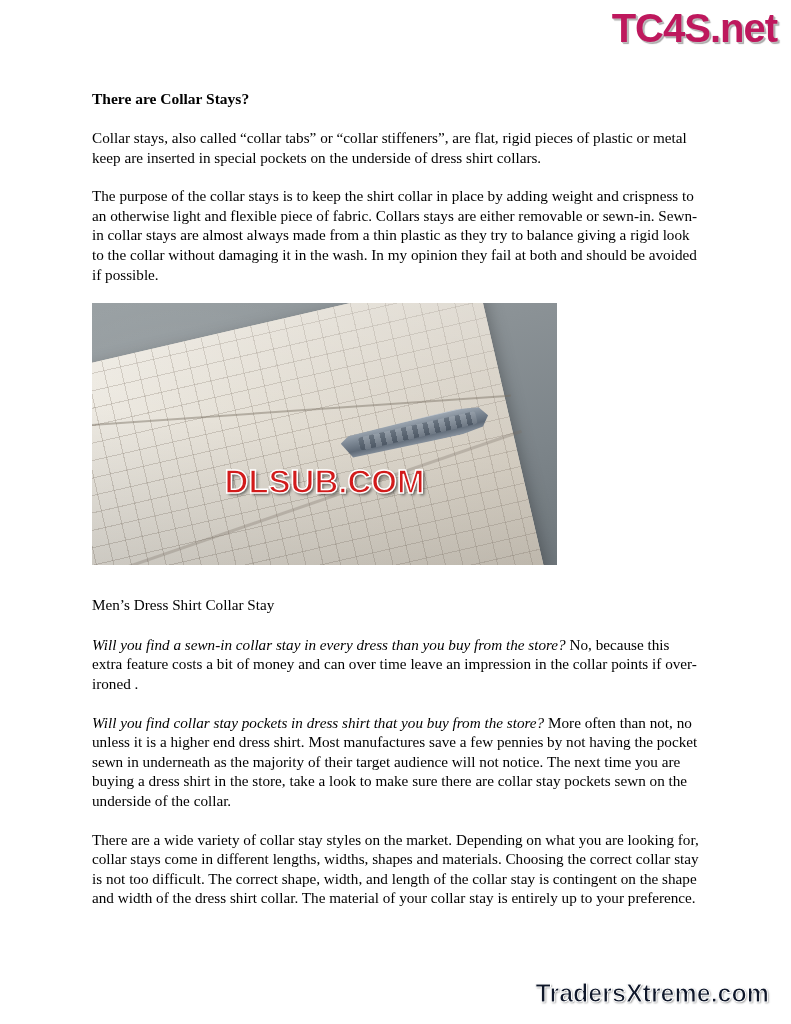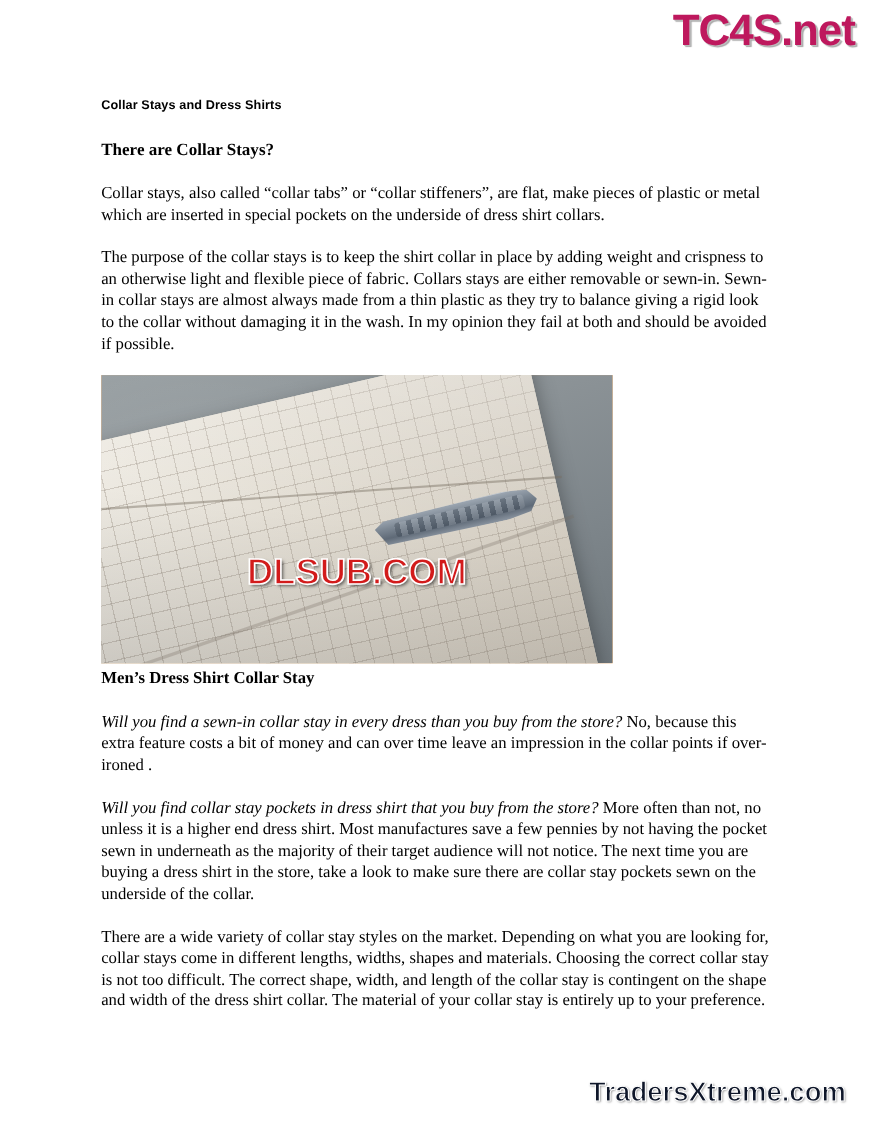--- a/index.html
+++ b/index.html
@@ -61,22 +61,21 @@
     text-align: left;
   }
 
   p.para em, span.em {
     font-style: italic;
   }
 
   .caption {
     font-size: 15.2px;
     line-height: 19.6px;
-    margin: 4px 0 20px 0;
-    font-weight: bold;
+    margin: 30px 0 20px 0;
   }
 
   
   .photo-wrap {
     width: 452px;
     height: 262px;
     margin: 10px 0 0 0;
     position: relative;
     overflow: hidden;
     background: #fdba74;
@@ -183,25 +182,24 @@
     text-shadow: 1px 1px 2px rgba(0,0,0,0.45);
   }
 </style>
 </head>
 <body>
 
 <div class="top-watermark">TC4S.net</div>
 
 <div class="doc">
 
-  <p class="kicker">Collar Stays and Dress Shirts</p>
 
   <h2 class="heading">There are Collar Stays?</h2>
 
-  <p class="para">Collar stays, also called “collar tabs” or “collar stiffeners”, are flat, make pieces of plastic or metal which are inserted in special pockets on the underside of dress shirt collars.</p>
+  <p class="para">Collar stays, also called “collar tabs” or “collar stiffeners”, are flat, rigid pieces of plastic or metal keep are inserted in special pockets on the underside of dress shirt collars.</p>
 
   <p class="para">The purpose of the collar stays is to keep the shirt collar in place by adding weight and crispness to an otherwise light and flexible piece of fabric. Collars stays are either removable or sewn-in. Sewn-in collar stays are almost always made from a thin plastic as they try to balance giving a rigid look to the collar without damaging it in the wash. In my opinion they fail at both and should be avoided if possible.</p>
 
   <div class="photo-wrap">
     <div class="photo-bg"></div>
     <div class="cloth">
       <div class="cloth-shade"></div>
       <div class="cloth-seam"></div>
       <div class="cloth-seam2"></div>
     </div>

